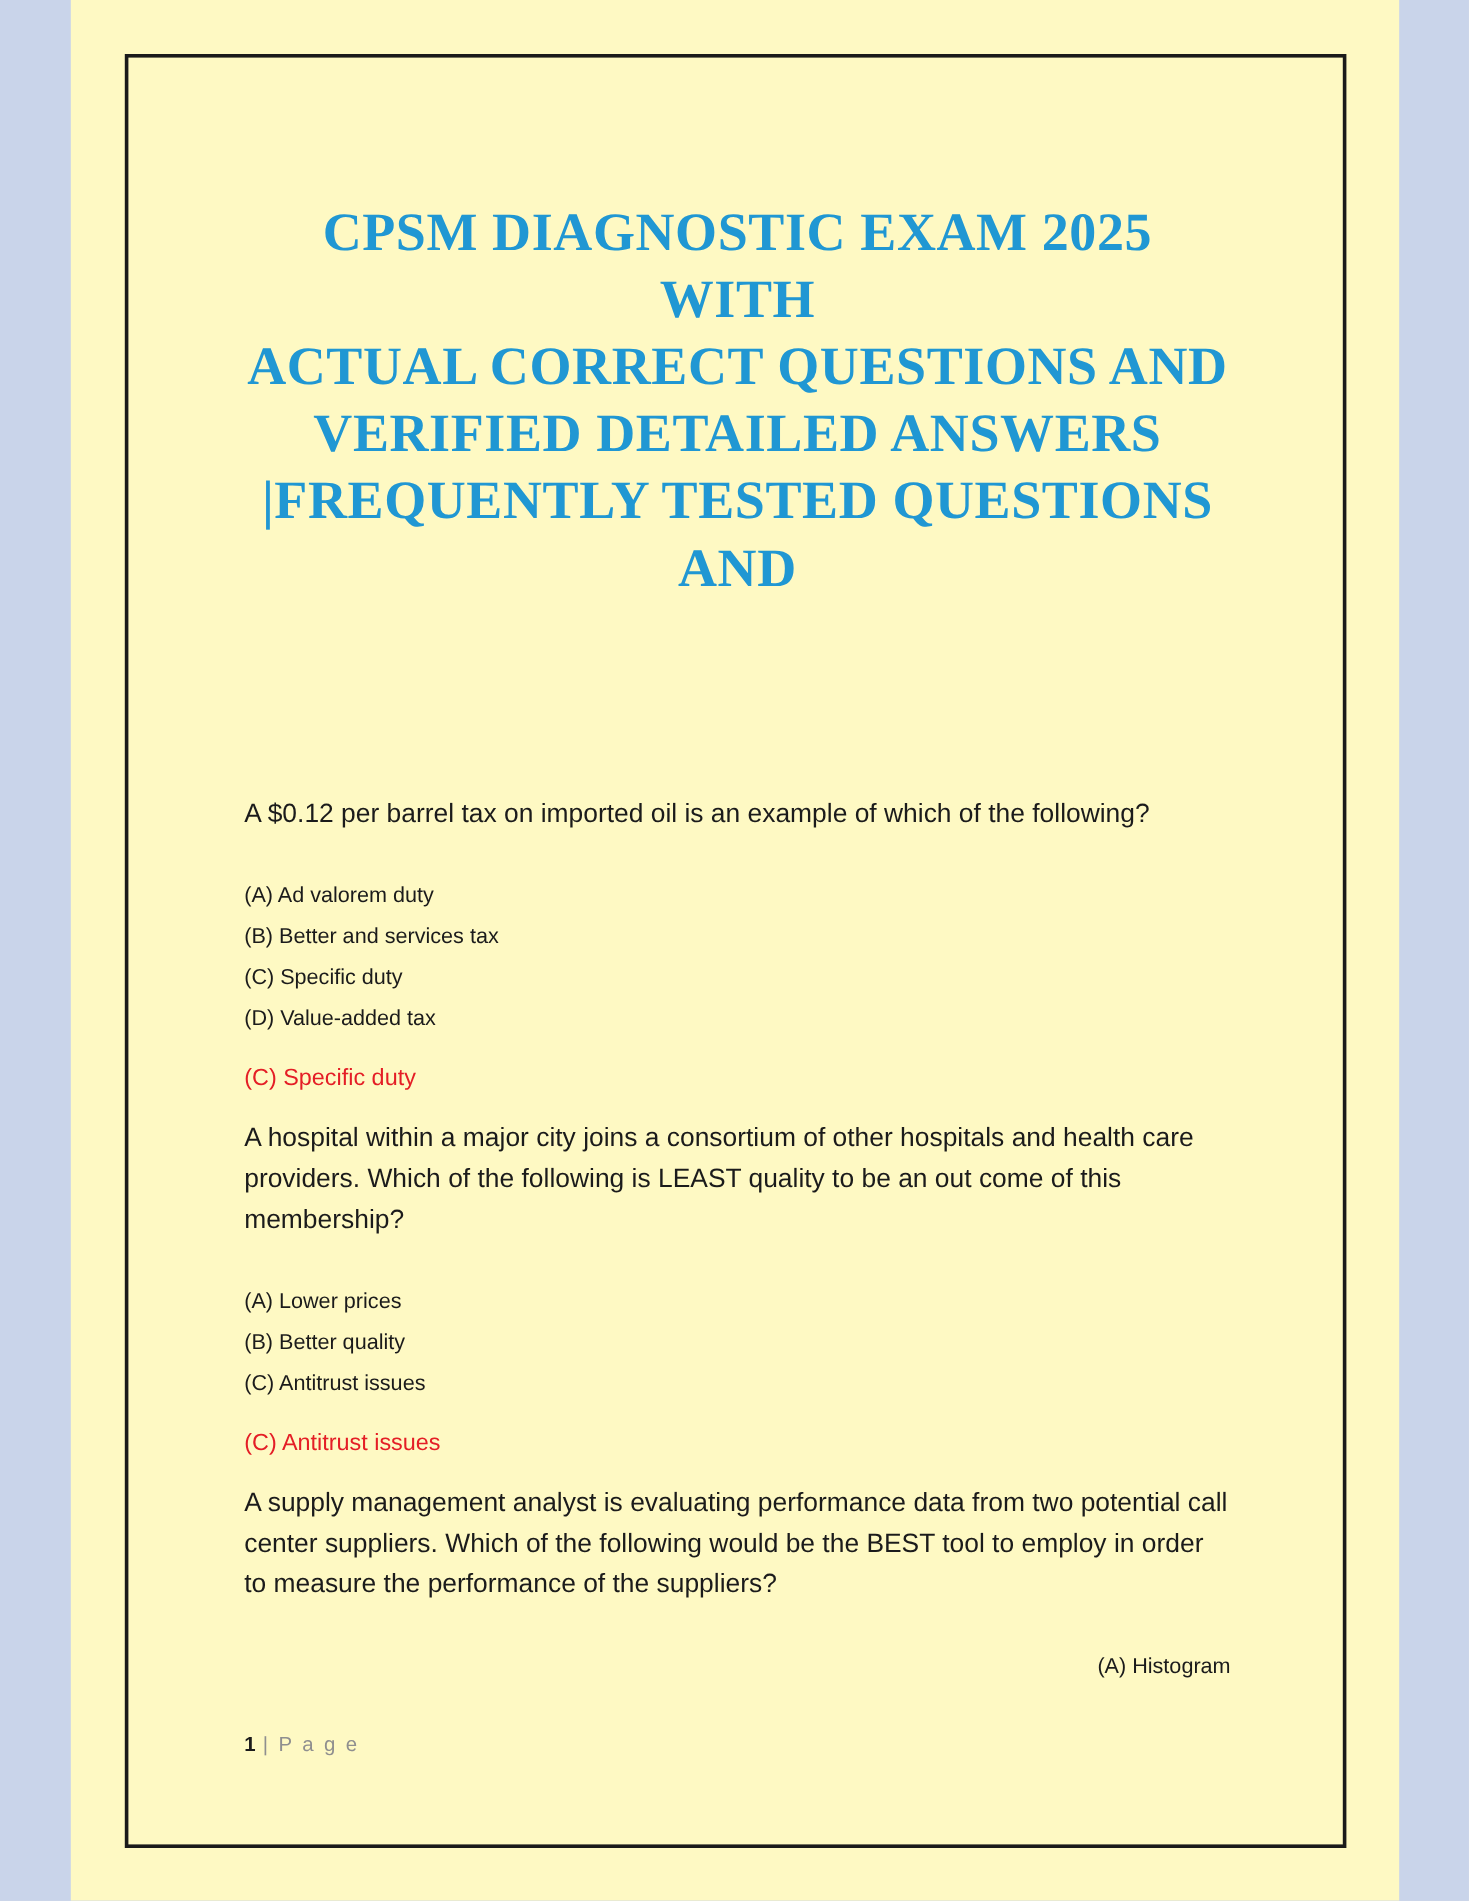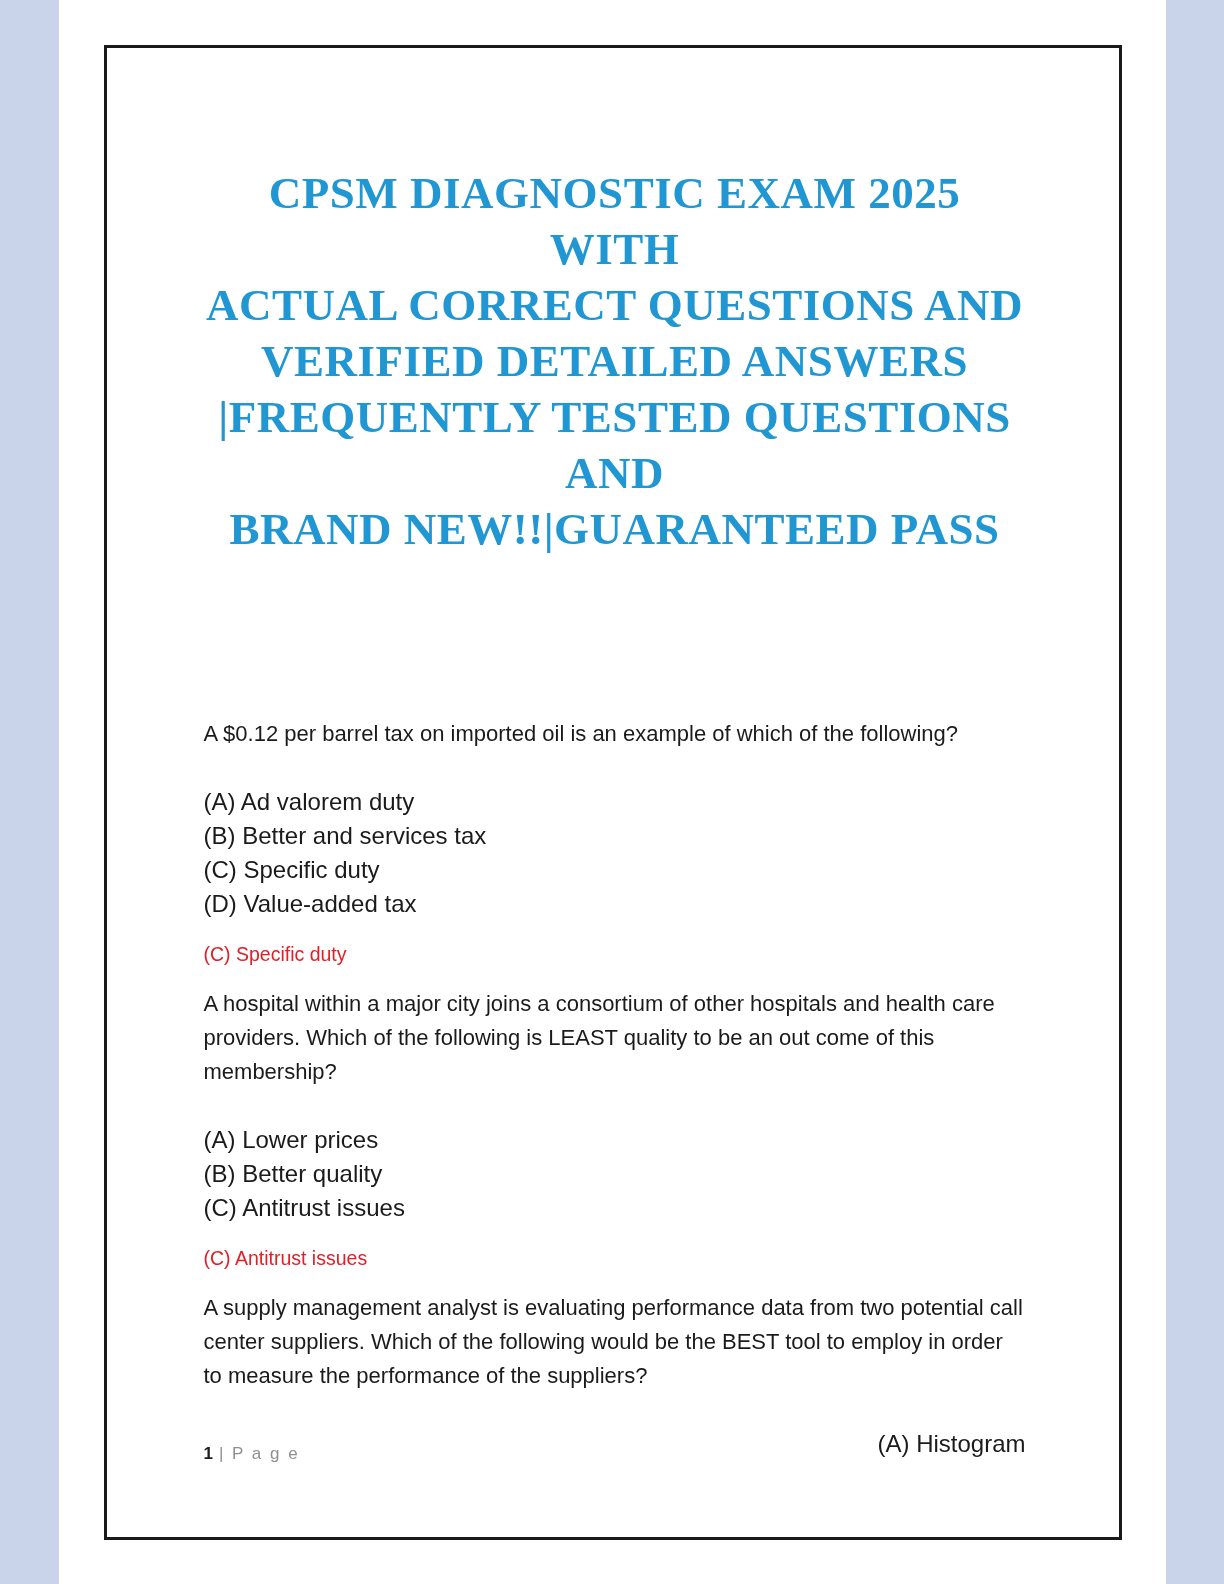--- a/index.html
+++ b/index.html
@@ -2,21 +2,21 @@
 <html><head>
 <meta charset="utf-8">
 <style>
   * { margin: 0; padding: 0; box-sizing: border-box; }
   html, body { background: #c9d4ea; }
   .page {
     position: relative;
     width: 1107px;
     height: 1584px;
     margin: 0 auto;
-    background: #ffffff;
+    background: #fef9c3;
     font-family: "Liberation Sans", sans-serif;
     color: #1b1b1b;
     overflow: hidden;
   }
   .frame {
     position: absolute;
     top: 45px; left: 45px; right: 44px; bottom: 44px;
     border: 3px solid #1a1a1a;
     pointer-events: none;
   }
@@ -36,21 +36,21 @@
   }
   .title-line { display: block; }
   .question {
     font-size: 22px;
     line-height: 34px;
     margin-bottom: 34px;
     max-width: 945px;
   }
   .options { margin-bottom: 0; }
   .option {
-    font-size: 24px;
+    font-size: 18px;
     line-height: 34px;
   }
   .answer {
     color: #e41e26;
     font-size: 19.5px;
     line-height: 34px;
     margin-top: 16px;
     margin-bottom: 16px;
   }
   .options-solo { margin-top: 34px; text-align: right; }
@@ -74,21 +74,20 @@
 <div class="page">
   <div class="frame"></div>
 
   <div class="content">
 
     <h1 class="title">
       <span class="title-line">CPSM DIAGNOSTIC EXAM 2025 WITH</span>
       <span class="title-line">ACTUAL CORRECT QUESTIONS AND</span>
       <span class="title-line">VERIFIED DETAILED ANSWERS</span>
       <span class="title-line">|FREQUENTLY TESTED QUESTIONS AND</span>
-      <span class="title-line">BRAND NEW!!|GUARANTEED PASS</span>
     </h1>
 
     <section class="qa">
       <p class="question">A $0.12 per barrel tax on imported oil is an example of which of the following?</p>
       <div class="options">
         <p class="option">(A) Ad valorem duty</p>
         <p class="option">(B) Better and services tax</p>
         <p class="option">(C) Specific duty</p>
         <p class="option">(D) Value-added tax</p>
       </div>

